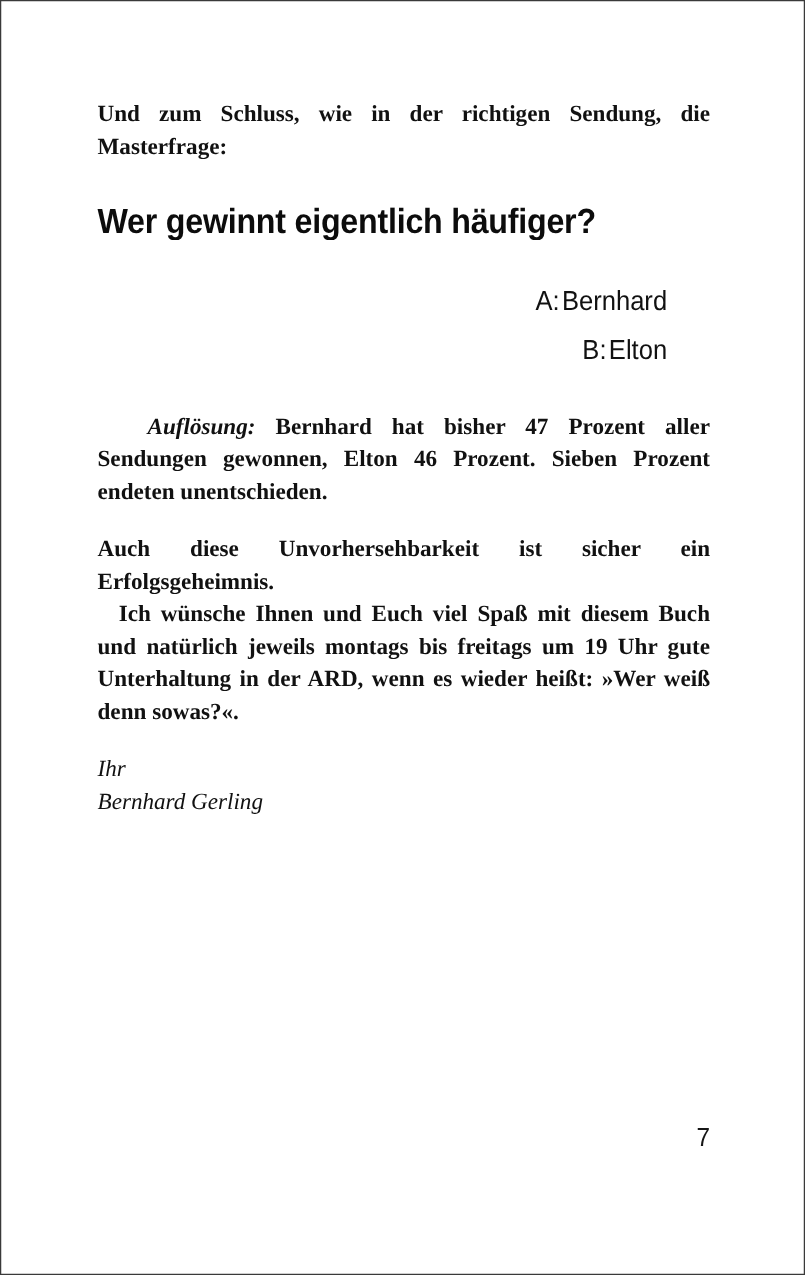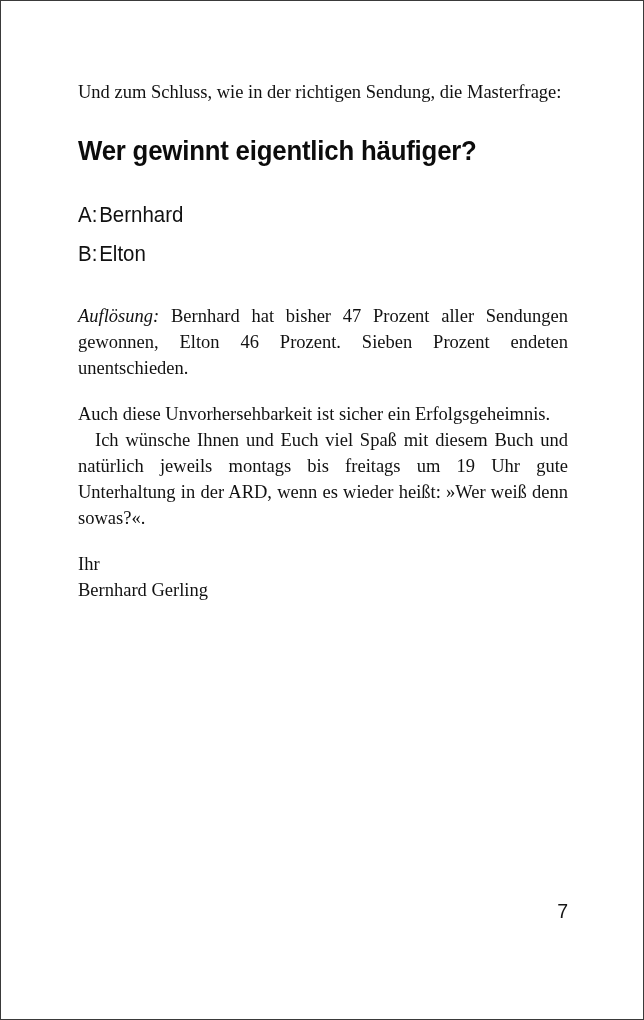--- a/index.html
+++ b/index.html
@@ -30,34 +30,36 @@
   .para {
     font-family: "Liberation Serif", "DejaVu Serif", serif;
     font-size: 18.5px;
     line-height: 26px;
     text-align: justify;
     text-justify: inter-word;
     margin: 0;
     hyphens: manual;
     -webkit-hyphens: manual;
     color: #111111;
+    font-weight: bold;
   }
   .gap-intro   { height: 30px; }
   .gap-after-h { height: 28px; }
   .gap-opts    { height: 30px; }
   .gap-para    { height: 20px; }
   .gap-sig     { height: 20px; }
 
   .indent {
     display: inline-block;
     width: 17px;
   }
 
   .ital {
     font-style: italic;
+    margin-left: 40px;
   }
 
   
   .question {
     font-family: "Liberation Sans Narrow", "Liberation Sans", "DejaVu Sans", sans-serif;
     font-weight: bold;
     font-size: 28px;
     line-height: 32px;
     letter-spacing: -0.2px;
     transform: scaleX(0.92);
@@ -65,20 +67,21 @@
     margin: 0;
     color: #0c0c0c;
     white-space: nowrap;
   }
 
   
   .options {
     margin: 0;
     padding: 0;
     list-style: none;
+    text-align: right;
   }
   .option {
     font-family: "Liberation Sans Narrow", "Liberation Sans", "DejaVu Sans", sans-serif;
     font-weight: normal;
     font-size: 22px;
     line-height: 39px;
     letter-spacing: 0px;
     transform: scaleX(0.93);
     transform-origin: left center;
     color: #111111;
@@ -87,20 +90,21 @@
   .option .opt-key { margin-right: 2px; }
 
   
   .sig-line {
     font-family: "Liberation Serif", "DejaVu Serif", serif;
     font-size: 18.5px;
     line-height: 26px;
     text-align: left;
     margin: 0;
     color: #111111;
+    font-style: italic;
   }
 
   
   .folio {
     position: absolute;
     left: 0;
     top: 898px;
     width: 567px;
     text-align: right;
     font-family: "Liberation Sans Narrow", "Liberation Sans", "DejaVu Sans", sans-serif;

